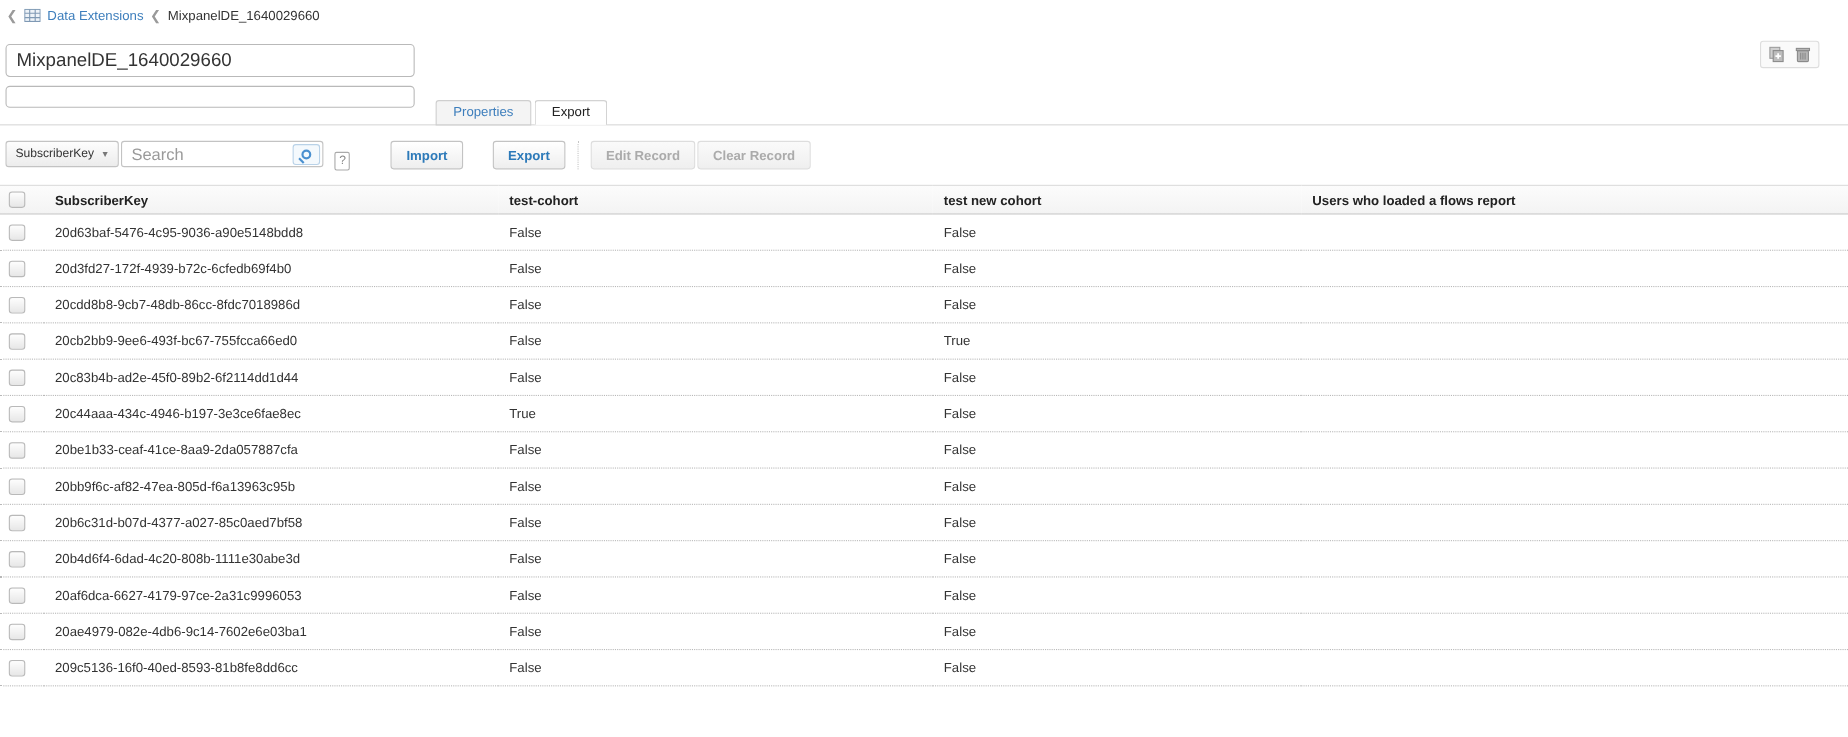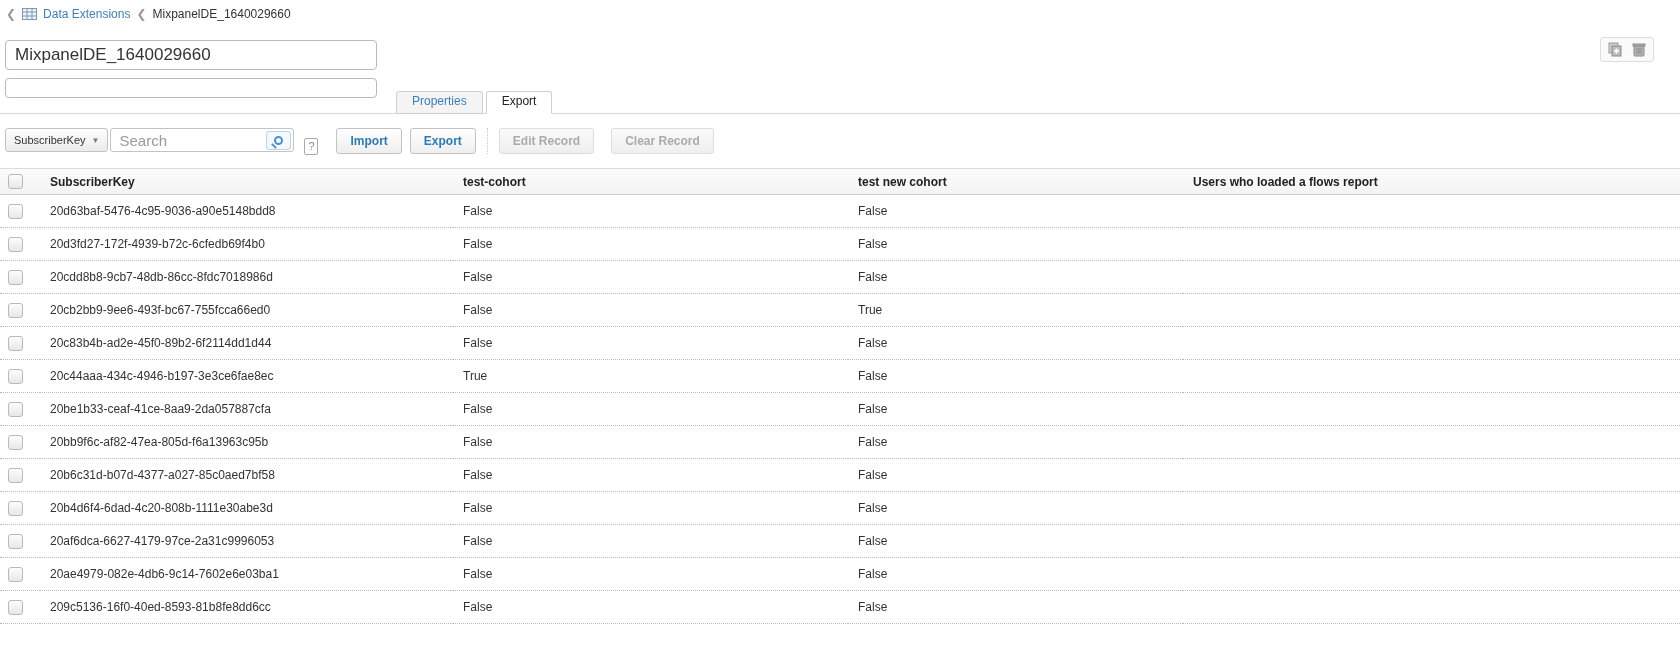--- a/index.html
+++ b/index.html
@@ -56,26 +56,26 @@
   .mag::after { content:""; position:absolute; left:-5px; top:7px; width:6px; height:2px;
                 background:#4a90d0; transform:rotate(45deg); }
 
   .help-box { margin:10px 0 0 10px; width:14px; height:17px; border:1px solid #aaa;
               border-radius:2px; color:#888; font-size:11px; text-align:center;
               line-height:15px; cursor:pointer; background:#fff; }
 
   .btn { font-size:12px; font-weight:bold; border-radius:3px; cursor:pointer;
          font-family:"Liberation Sans", sans-serif; }
   .btn-light { background:linear-gradient(#ffffff,#eeeeee); border:1px solid #c3c3c3;
-               color:#2d7ab9; padding:5px 13px; }
+               color:#2d7ab9; padding:5px 13px;margin-left:19px; }
   .btn-disabled { background:linear-gradient(#fafafa,#efefef); border:1px solid #ddd;
                   color:#ababab; padding:5px 13px; cursor:default; }
   .import-export { display:flex; gap:8px; margin-left:18px; }
   .v-divider { border-left:1px dotted #c5c5c5; height:26px; margin:0 11px; }
-  .record-btns { display:flex; gap:17px; }
+  .record-btns { display:flex; gap:2px; }
 
   .right-btns { margin-left:auto; display:flex; gap:9px; align-items:center; }
   .btn-blue { background:linear-gradient(#6ca6d8,#5191c8); border:1px solid #4a86bd;
               color:#fff; text-shadow:0 -1px 0 rgba(0,0,0,0.15); }
   .clear-records { padding:6px 13px; border-radius:4px; }
   .add-record { padding:5px 16px 5px 8px; border-radius:15px; display:flex;
                 align-items:center; gap:7px; height:27px; }
   .plus-circle { width:15px; height:15px; border-radius:50%;
                  background:rgba(255,255,255,0.25); border:1px solid rgba(255,255,255,0.75);
                  color:#fff; font-size:12px; line-height:13px; text-align:center;

